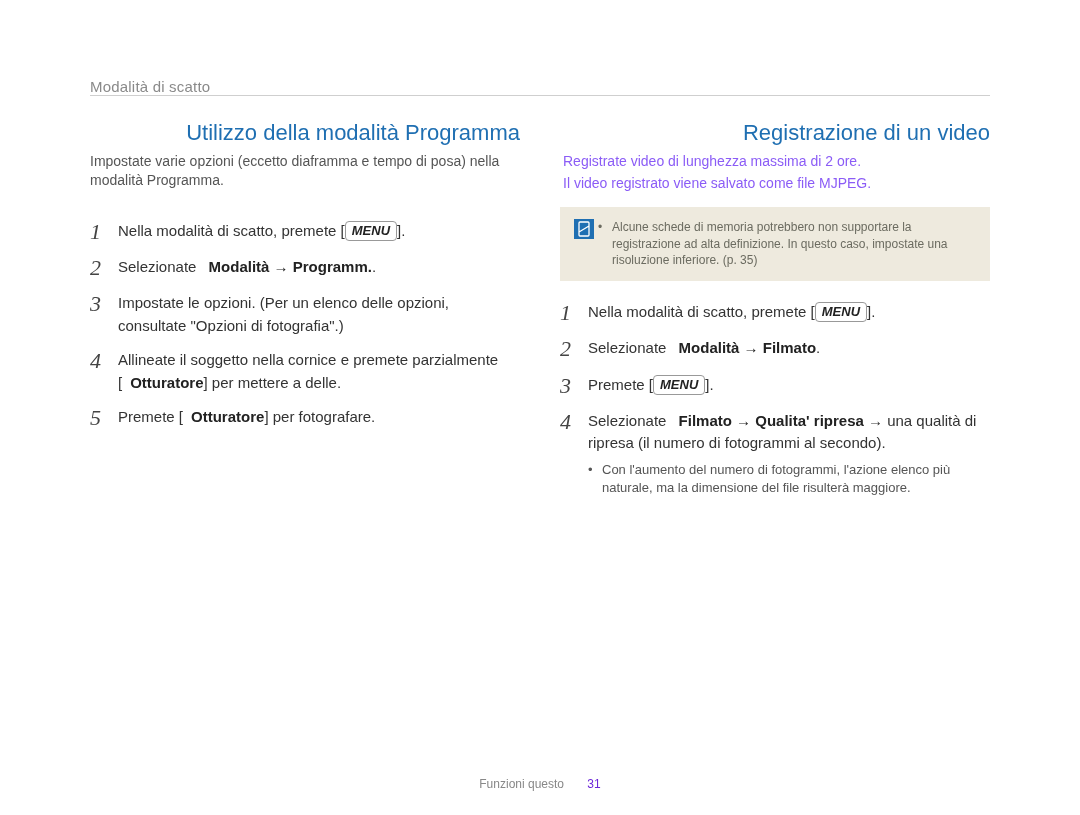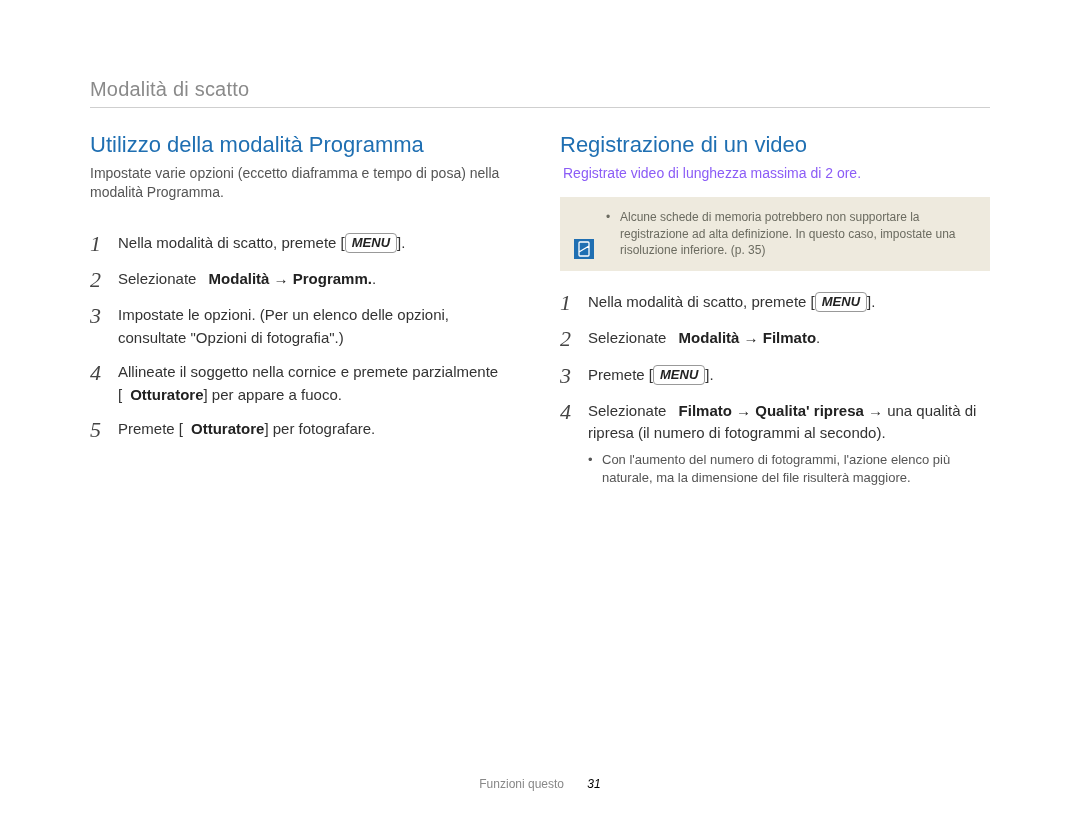--- a/index.html
+++ b/index.html
@@ -12,44 +12,44 @@
     color: #333333;
   }
   .page {
     position: relative;
     width: 1080px;
     height: 815px;
     box-sizing: border-box;
     padding: 78px 90px 0 90px;
   }
   .running-head {
-    font-size: 20px;
+    font-size: 15px;
     color: #8a8a8a;
     font-weight: 300;
     letter-spacing: 0.2px;
-    margin-bottom: 6px;
   }
   .rule {
     border: none;
     border-top: 1px solid #cfcfcf;
     margin: 0 0 24px 0;
   }
   .columns {
     display: flex;
     gap: 40px;
   }
   .col {
     flex: 1 1 0;
     min-width: 0;
   }
   h2.section-title {
     margin: 0 0 6px 0;
     font-size: 22px;
     font-weight: 400;
     color: #1f6fb2;
+    text-align: right;
   }
   p.intro {
     margin: 0 0 30px 0;
     font-size: 14px;
     line-height: 1.35;
     color: #555555;
   }
   p.intro-line {
     margin: 3px;
     font-size: 14px;
@@ -103,25 +103,24 @@
     line-height: 1.4;
   }
   .sub-bullet::before {
     content: "•";
     position: absolute;
     left: 0;
     top: 0;
   }
   .note-box {
     display: flex;
-    gap: 12px;
+    gap: 4px;
     background: #eeeade;
     padding: 12px 14px;
     margin: 14px 0 20px 0;
-    align-items: flex-end;
   }
   .note-icon {
     flex: none;
     width: 20px;
     height: 20px;
     background: #1f6fb2;
     position: relative;
     border-radius: 2px;
   }
   .note-icon svg { display: block; }
@@ -136,21 +135,21 @@
   }
   .footer {
     position: absolute;
     bottom: 24px;
     left: 0;
     width: 1080px;
     text-align: center;
     font-size: 12px;
     color: #888888;
   }
-  .footer .pnum { color: #000000; margin-left: 20px; font-style: italic; }
+  .footer .pnum { color: #6d28d9; margin-left: 20px; }
 </style>
 </head>
 <body>
 
 <div class="page">
 
   <div class="running-head">Modalità di scatto</div>
   <hr class="rule">
 
   <div class="columns">
@@ -176,37 +175,38 @@
         </div>
 
         <div class="step">
           <div class="step-num">3</div>
           <div class="step-body">Impostate le opzioni. (Per un elenco delle opzioni, consultate "Opzioni di fotografia".)</div>
         </div>
 
         <div class="step">
           <div class="step-num">4</div>
           <div class="step-body">
-            <span>Allineate il soggetto nella cornice e premete parzialmente [</span><b>Otturatore</b><span>] per appare a fuoco.</span>
+            <span>Allineate il soggetto nella cornice e premete parzialmente [</span><b>Otturatore</b><span>] per mettere a delle.</span>
           </div>
         </div>
 
         <div class="step">
           <div class="step-num">5</div>
           <div class="step-body">
             <span>Premete [</span><b>Otturatore</b><span>] per fotografare.</span>
           </div>
         </div>
 
       </div>
     </div>
 
     <div class="col">
       <h2 class="section-title">Registrazione di un video</h2>
       <p class="intro-line">Registrate video di lunghezza massima di 2 ore.</p>
+      <p class="intro-line">Il video registrato viene salvato come file MJPEG.</p>
 
       <div class="note-box">
         <div class="note-icon">
           <svg width="20" height="20" viewBox="0 0 20 20">
             <rect x="0" y="0" width="20" height="20" fill="#1f6fb2"></rect>
             <path d="M6 3 L14 3 C14.5 3 15 3.5 15 4 L15 16 C15 16.5 14.5 17 14 17 L6 17 C5.5 17 5 16.5 5 16 L5 4 C5 3.5 5.5 3 6 3 Z M5 13 L15 7" stroke="#ffffff" stroke-width="1.3" fill="none"></path>
           </svg>
         </div>
         <div class="note-text">
           <div class="sub-bullet" style="margin-top:0">Alcune schede di memoria potrebbero non supportare la registrazione ad alta definizione. In questo caso, impostate una risoluzione inferiore. (p. 35)</div>

